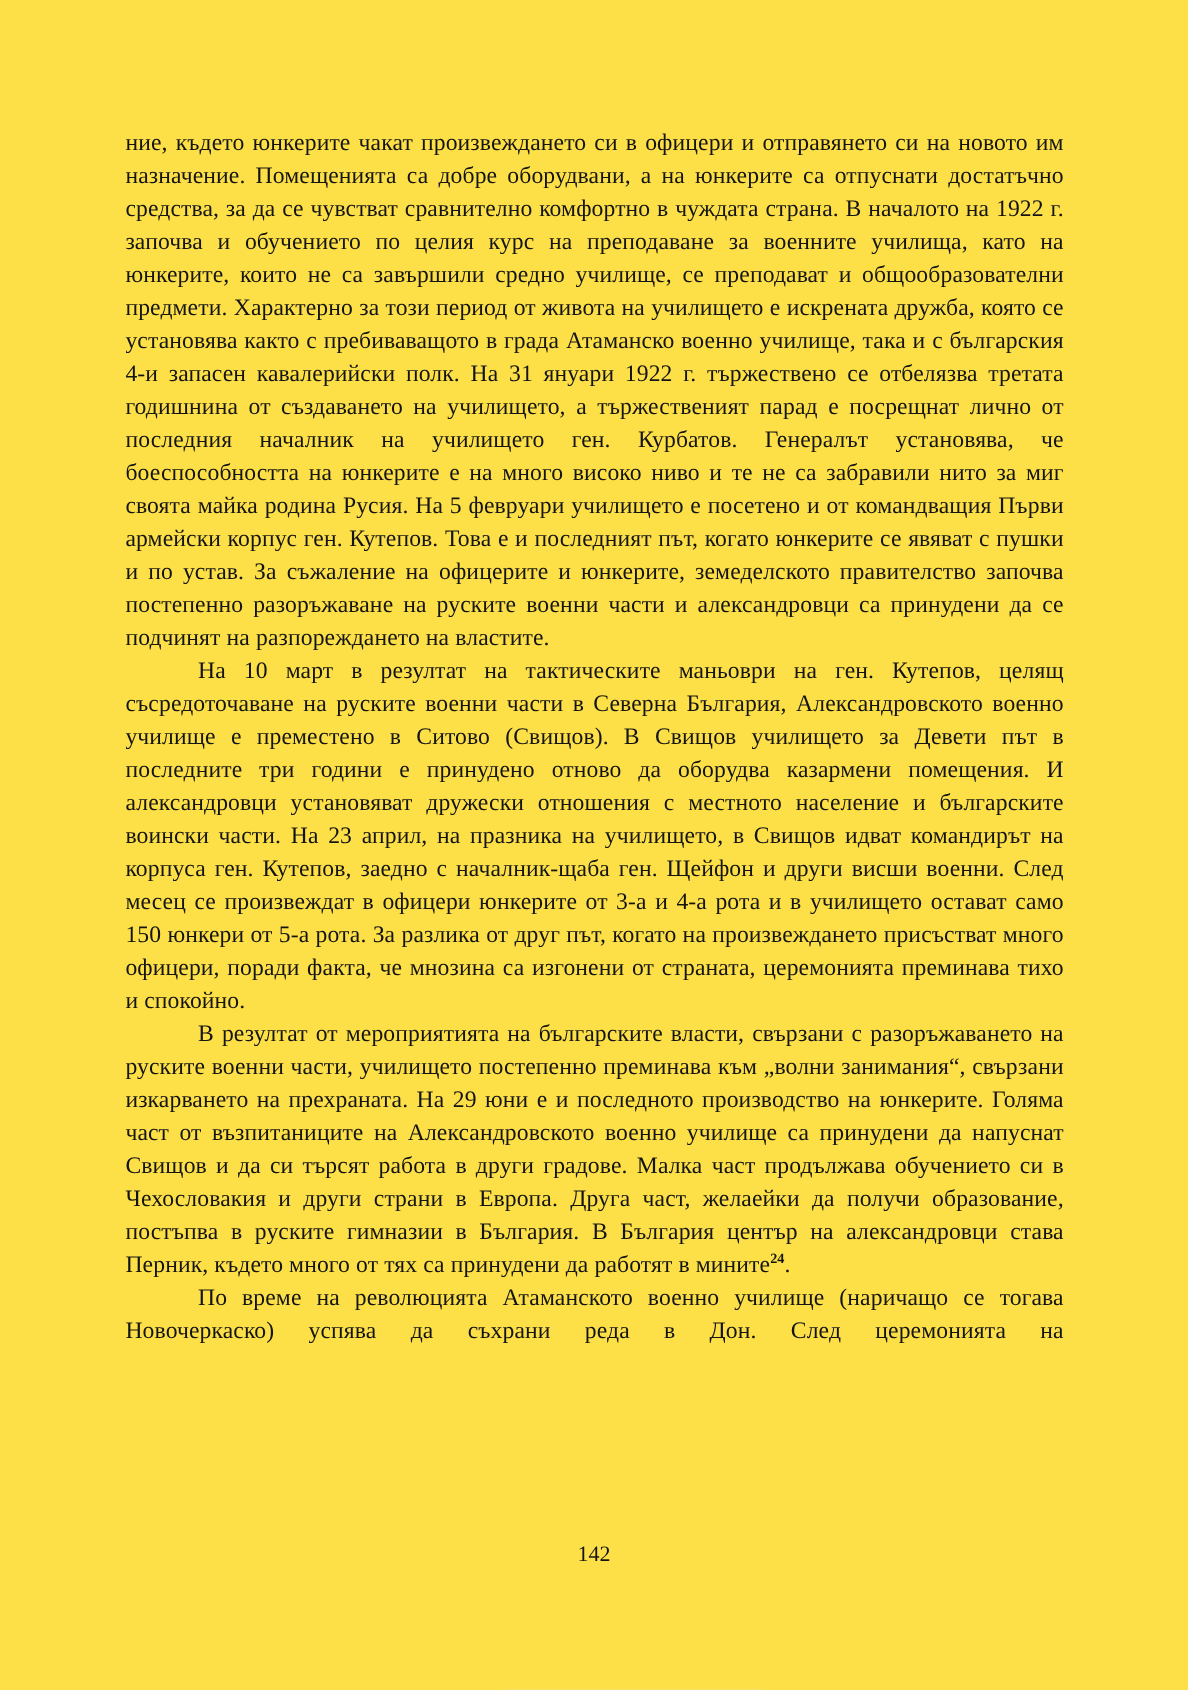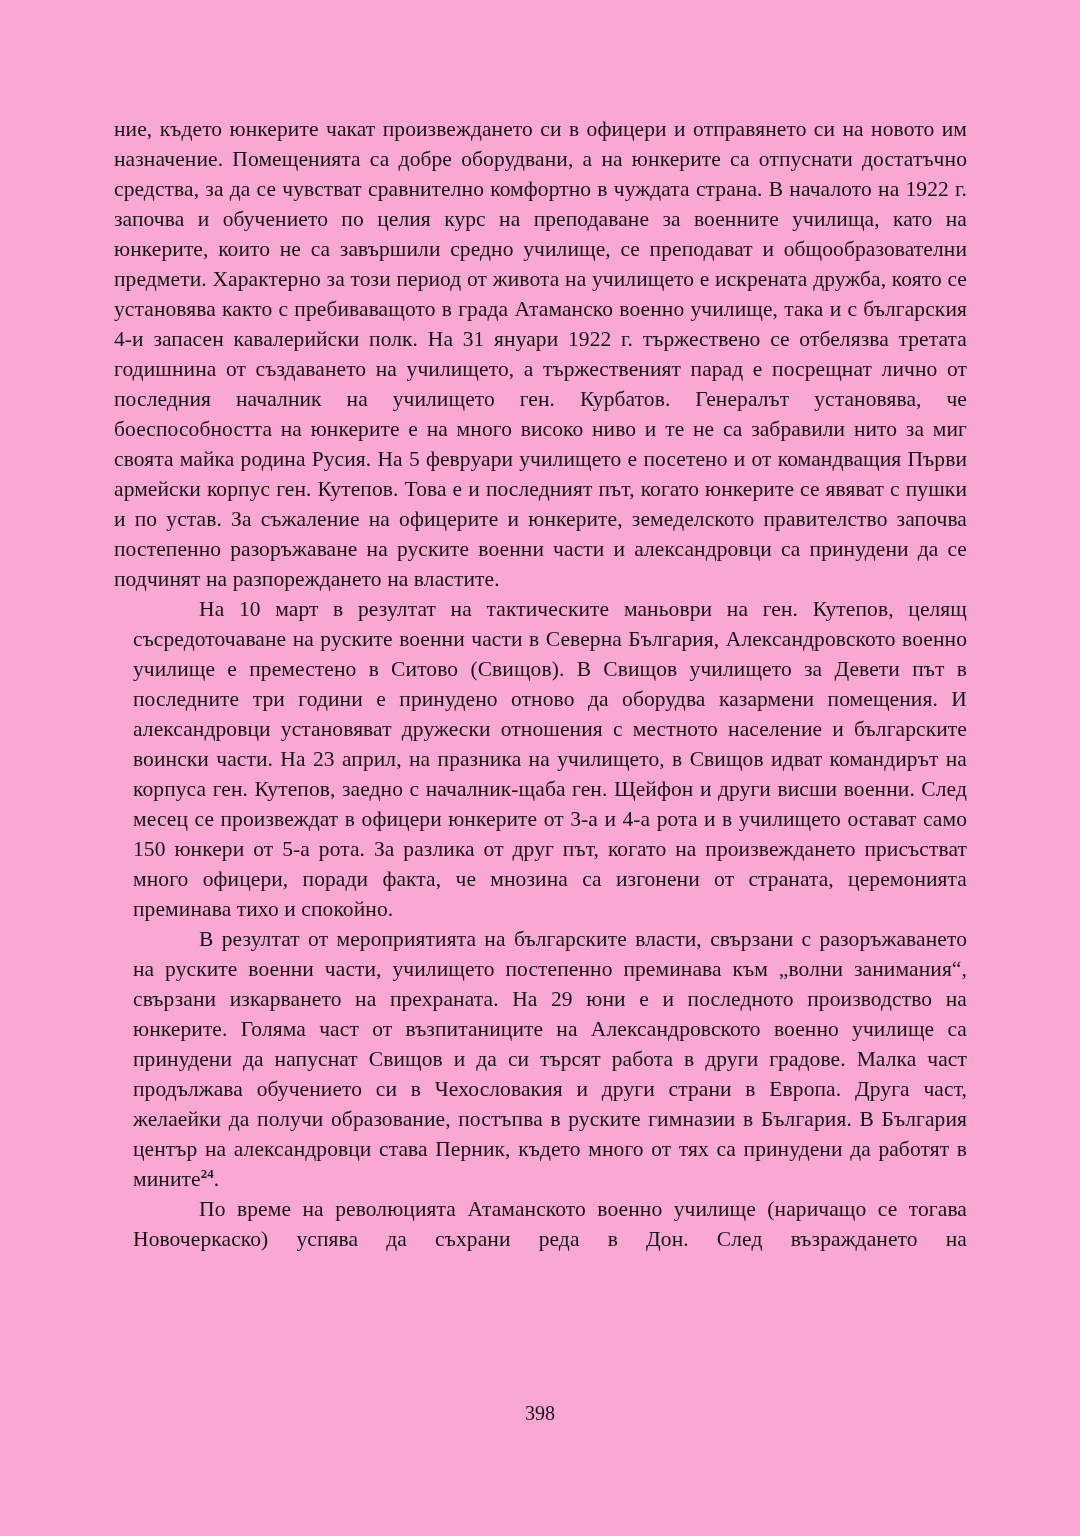--- a/index.html
+++ b/index.html
@@ -9,41 +9,40 @@
   body {
     width: 1080px;
     height: 1536px;
     background: #e8e8e8;
     font-family: "Liberation Serif", serif;
   }
   .page {
     position: relative;
     width: 1080px;
     height: 1536px;
-    background: #f9a8d4;
+    background: #fde047;
     color: #141414;
     overflow: hidden;
   }
   .text-block {
     position: absolute;
     left: 114px;
     top: 114px;
     width: 853px;
     font-size: 21.5px;
     line-height: 30px;
     text-align: justify;
     letter-spacing: 0.1px;
   }
   p.para {
     margin: 0;
     padding: 0;
   }
   p.para.indent {
     text-indent: 66px;
-    margin-left: 19px;
   }
   p.para.fill-last {
     text-align-last: justify;
   }
   sup.fnref {
     font-size: 0.6em;
     line-height: 0;
     vertical-align: super;
     font-weight: bold;
   }
@@ -58,16 +57,16 @@
   }
 </style>
 </head>
 <body>
 
 <div class="page">
   <div class="text-block">
       <p class="para">ние, където юнкерите чакат произвеждането си в офицери и отправянето си на новото им назначение. Помещенията са добре оборудвани, а на юнкерите са отпуснати достатъчно средства, за да се чувстват сравнително комфортно в чуждата страна. В началото на 1922 г. започва и обучението по целия курс на преподаване за военните училища, като на юнкерите, които не са завършили средно училище, се преподават и общообразователни предмети. Характерно за този период от живота на училището е искрената дружба, която се установява както с пребиваващото в града Атаманско военно училище, така и с българския 4-и запасен кавалерийски полк. На 31 януари 1922 г. тържествено се отбелязва третата годишнина от създаването на училището, а тържественият парад е посрещнат лично от последния началник на училището ген. Курбатов. Генералът установява, че боеспособността на юнкерите е на много високо ниво и те не са забравили нито за миг своята майка родина Русия. На 5 февруари училището е посетено и от командващия Първи армейски корпус ген. Кутепов. Това е и последният път, когато юнкерите се явяват с пушки и по устав. За съжаление на офицерите и юнкерите, земеделското правителство започва постепенно разоръжаване на руските военни части и александровци са принудени да се подчинят на разпореждането на властите.</p>
       <p class="para indent">На 10 март в резултат на тактическите маньоври на ген. Кутепов, целящ съсредоточаване на руските военни части в Северна България, Александровското военно училище е преместено в Ситово (Свищов). В Свищов училището за Девети път в последните три години е принудено отново да оборудва казармени помещения. И александровци установяват дружески отношения с местното население и българските воински части. На 23 април, на празника на училището, в Свищов идват командирът на корпуса ген. Кутепов, заедно с началник-щаба ген. Щейфон и други висши военни. След месец се произвеждат в офицери юнкерите от 3-а и 4-а рота и в училището остават само 150 юнкери от 5-а рота. За разлика от друг път, когато на произвеждането присъстват много офицери, поради факта, че мнозина са изгонени от страната, церемонията преминава тихо и спокойно.</p>
       <p class="para indent">В резултат от мероприятията на българските власти, свързани с разоръжаването на руските военни части, училището постепенно преминава към „волни занимания“, свързани изкарването на прехраната. На 29 юни е и последното производство на юнкерите. Голяма част от възпитаниците на Александровското военно училище са принудени да напуснат Свищов и да си търсят работа в други градове. Малка част продължава обучението си в Чехословакия и други страни в Европа. Друга част, желаейки да получи образование, постъпва в руските гимназии в България. В България център на александровци става Перник, където много от тях са принудени да работят в мините<sup class="fnref">24</sup>.</p>
-      <p class="para indent fill-last">По време на революцията Атаманското военно училище (наричащо се тогава Новочеркаско) успява да съхрани реда в Дон. След възраждането на</p>
+      <p class="para indent fill-last">По време на революцията Атаманското военно училище (наричащо се тогава Новочеркаско) успява да съхрани реда в Дон. След церемонията на</p>
     </div>
-  <div class="page-number">398</div>
+  <div class="page-number">142</div>
 </div>
 
 </body></html>

